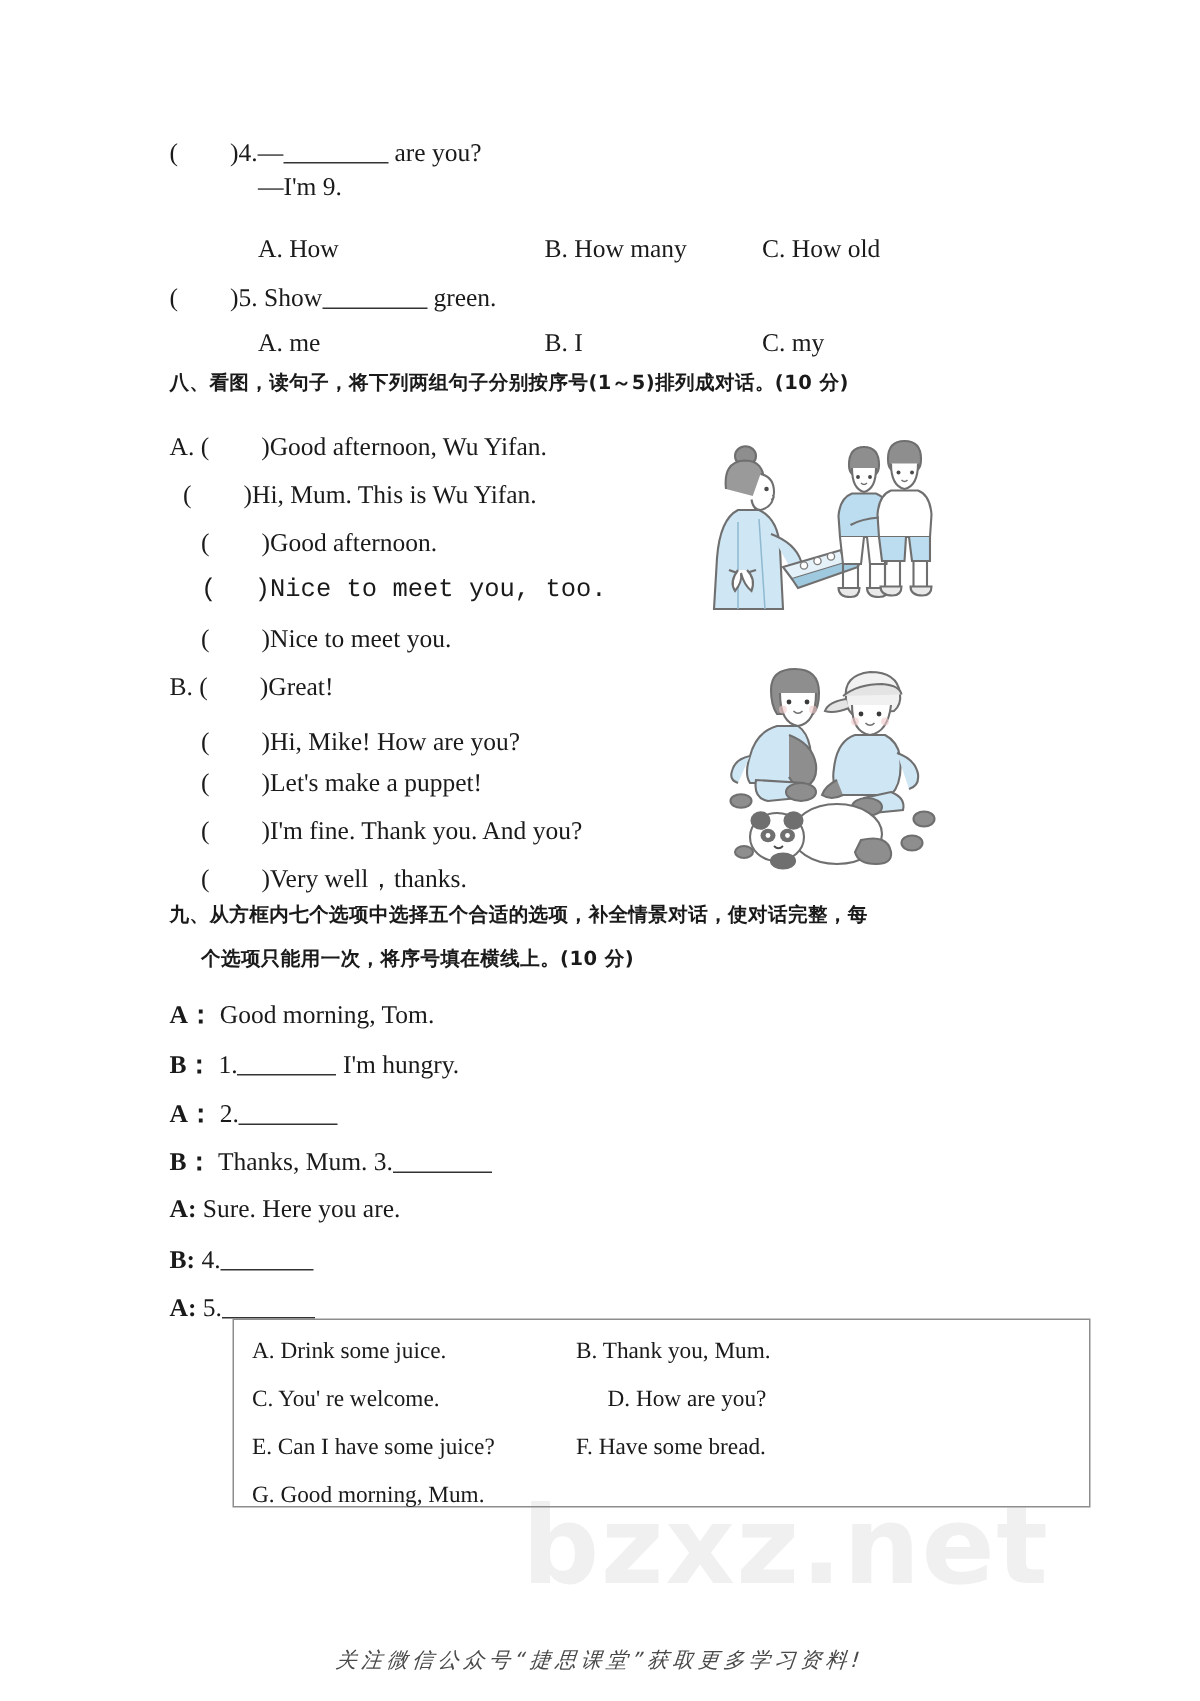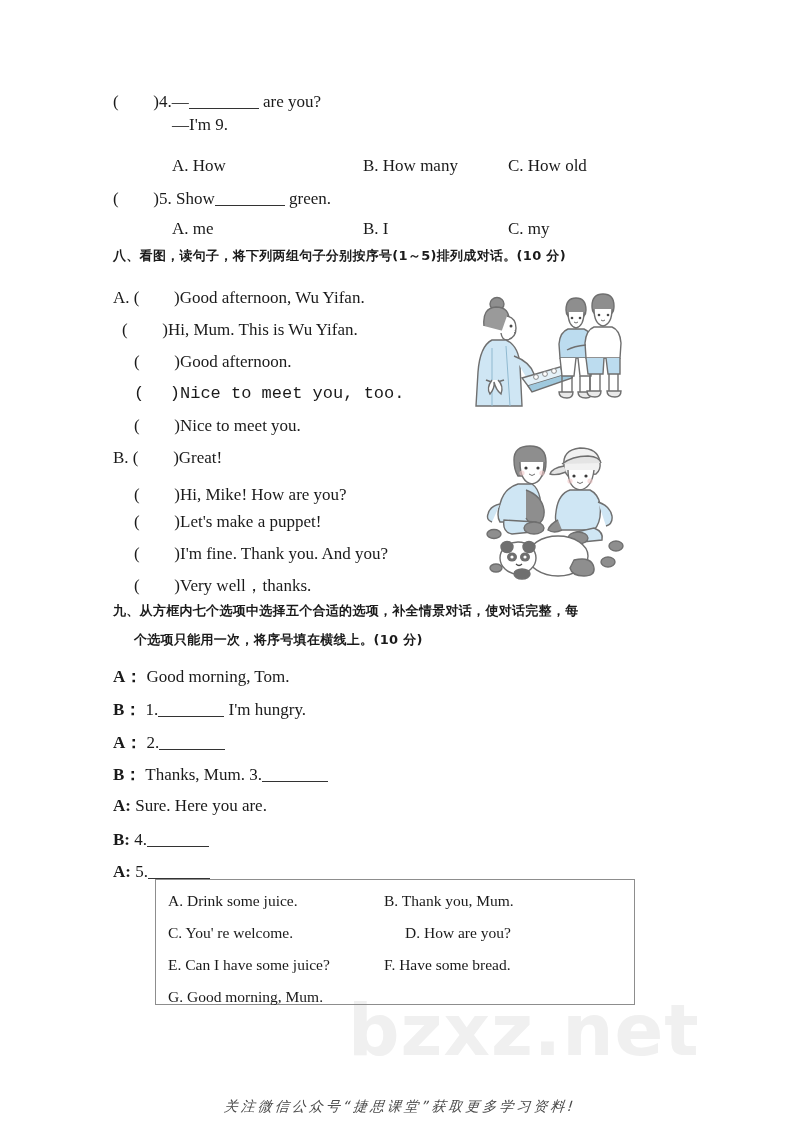--- a/index.html
+++ b/index.html
@@ -84,21 +84,21 @@
   .spk {
     font-weight: bold;
     font-family: "Liberation Serif", serif;
   }
 
   
   .choice-box {
     position: absolute;
     left: 155px;
     top: 879px;
-    width: 480px;
+    width: 572px;
     height: 126px;
     border: 1px solid #8d8d8d;
     box-sizing: border-box;
     background: transparent;
   }
   .choice-row {
     position: absolute;
     font-size: 15.5px;
     white-space: nowrap;
   }

